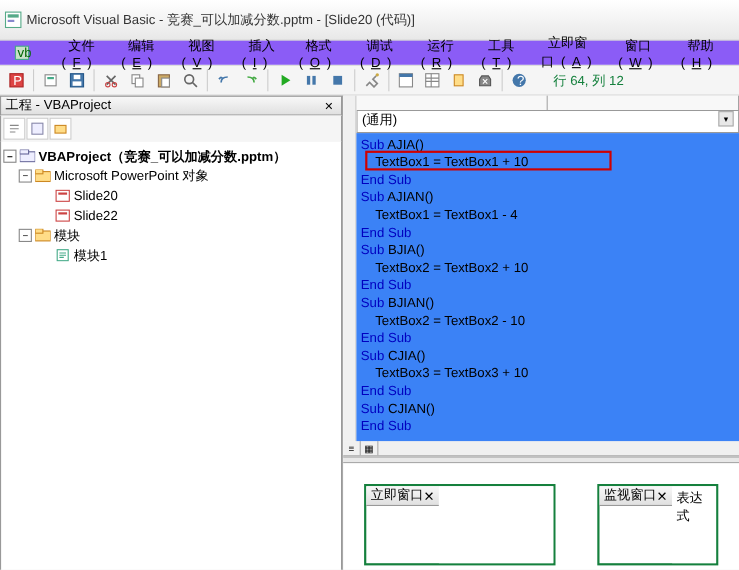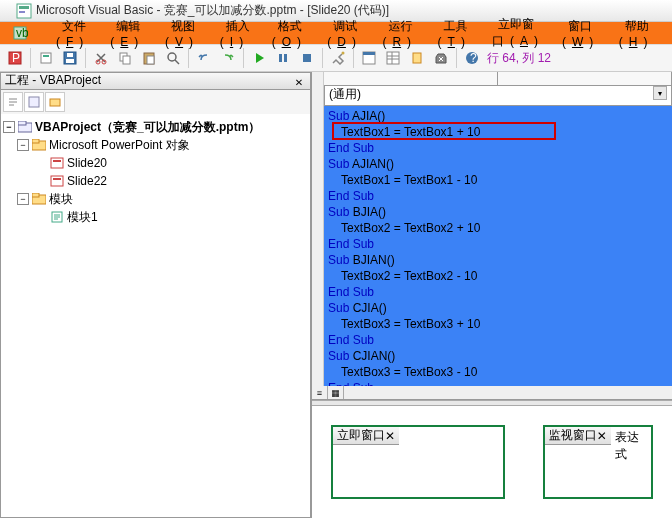--- a/index.html
+++ b/index.html
@@ -1,27 +1,27 @@
 <!DOCTYPE html>
 <html><head>
 <meta charset="utf-8">
 <style>
 *{box-sizing:border-box;margin:0;padding:0;font-family:"Microsoft YaHei","SimSun",sans-serif;font-size:12px}
 body{width:672px;height:518px;overflow:hidden;background:#f0f0f0}
-.titlebar{height:22px;background:linear-gradient(#fff,#e8e8e8);border-bottom:1px solid #ccc;display:flex;align-items:center;padding:0 16px}
+.titlebar{height:37px;background:linear-gradient(#fff,#e8e8e8);border-bottom:1px solid #ccc;display:flex;align-items:center;padding:0 4px}
 .titlebar .ico{width:16px;height:16px;margin-right:4px;display:flex;align-items:center;justify-content:center}
 .titlebar .t{color:#333}
-.menubar{height:22px;background:#f97316;display:flex;align-items:center;padding:0 6px;gap:2px}
+.menubar{height:22px;background:#8b5cf6;display:flex;align-items:center;padding:0 6px;gap:2px}
 .menubar span{padding:2px 6px;cursor:default}
 .mkey{text-decoration:underline}
 .menubar .sep{width:6px}
 .toolbar{height:28px;background:#f5f5f5;border-top:1px solid #ddd;border-bottom:1px solid #ccc;display:flex;align-items:center;padding:0 4px;gap:2px}
 .tb{width:22px;height:22px;display:flex;align-items:center;justify-content:center;cursor:default;border:1px solid transparent}
 .tsep{width:1px;height:20px;background:#ccc;margin:0 2px}
-.status{margin-left:2px;color:#a21caf}
+.status{margin-left:18px;color:#15803d}
 .main{display:flex;height:446px}
 .left{width:312px;display:flex;flex-direction:column;border-right:1px solid #999}
 .panehdr{height:18px;background:linear-gradient(#f8f8f8,#e0e0e0);border:1px solid #999;display:flex;align-items:flex-end;padding:0 4px;justify-content:space-between}
 .panehdr .x{width:14px;height:14px;display:flex;align-items:center;justify-content:center;cursor:default;font-size:10px}
 .projbar{height:24px;background:#f5f5f5;border-left:1px solid #999;border-right:1px solid #999;display:flex;align-items:center;padding:0 2px;gap:1px}
 .pb{width:20px;height:20px;border:1px solid #ccc;background:#fff;display:flex;align-items:center;justify-content:center}
 .tree{flex:1;background:#fff;border:1px solid #999;border-top:none;overflow:auto;padding:4px 2px;font-size:12px}
 .tn{display:flex;align-items:center;height:18px;white-space:nowrap;cursor:default}
 .tn .tw{width:12px;height:12px;border:1px solid #888;display:flex;align-items:center;justify-content:center;font-size:9px;line-height:1;margin-right:2px;background:#fff}
 .tn .tic{width:16px;height:14px;margin-right:2px;display:flex;align-items:center;justify-content:center}
@@ -292,33 +292,32 @@
     <div class="combo">
       <span>(通用)</span>
       <span class="dd">▾</span>
     </div>
     <div class="code">
       <div class="hl"></div>
       <div class="cl"><span class="kw">Sub </span>AJIA()</div>
       <div class="cl">    TextBox1 = TextBox1 + 10</div>
       <div class="cl"><span class="kw">End Sub</span></div>
       <div class="cl"><span class="kw">Sub </span>AJIAN()</div>
-      <div class="cl">    TextBox1 = TextBox1 - 10</div>
+      <div class="cl">    TextBox1 = TextBox1 - 4</div>
       <div class="cl"><span class="kw">End Sub</span></div>
       <div class="cl"><span class="kw">Sub </span>BJIA()</div>
       <div class="cl">    TextBox2 = TextBox2 + 10</div>
       <div class="cl"><span class="kw">End Sub</span></div>
       <div class="cl"><span class="kw">Sub </span>BJIAN()</div>
       <div class="cl">    TextBox2 = TextBox2 - 10</div>
       <div class="cl"><span class="kw">End Sub</span></div>
       <div class="cl"><span class="kw">Sub </span>CJIA()</div>
       <div class="cl">    TextBox3 = TextBox3 + 10</div>
       <div class="cl"><span class="kw">End Sub</span></div>
       <div class="cl"><span class="kw">Sub </span>CJIAN()</div>
-      <div class="cl">    TextBox3 = TextBox3 - 10</div>
       <div class="cl"><span class="kw">End Sub</span></div>
 
     </div>
     <div class="bbar">
       <div class="b1">≡</div>
       <div class="b1">▦</div>
     </div>
     <div class="splith"></div>
     <div class="bottom">
       <div class="bpane bp1">

